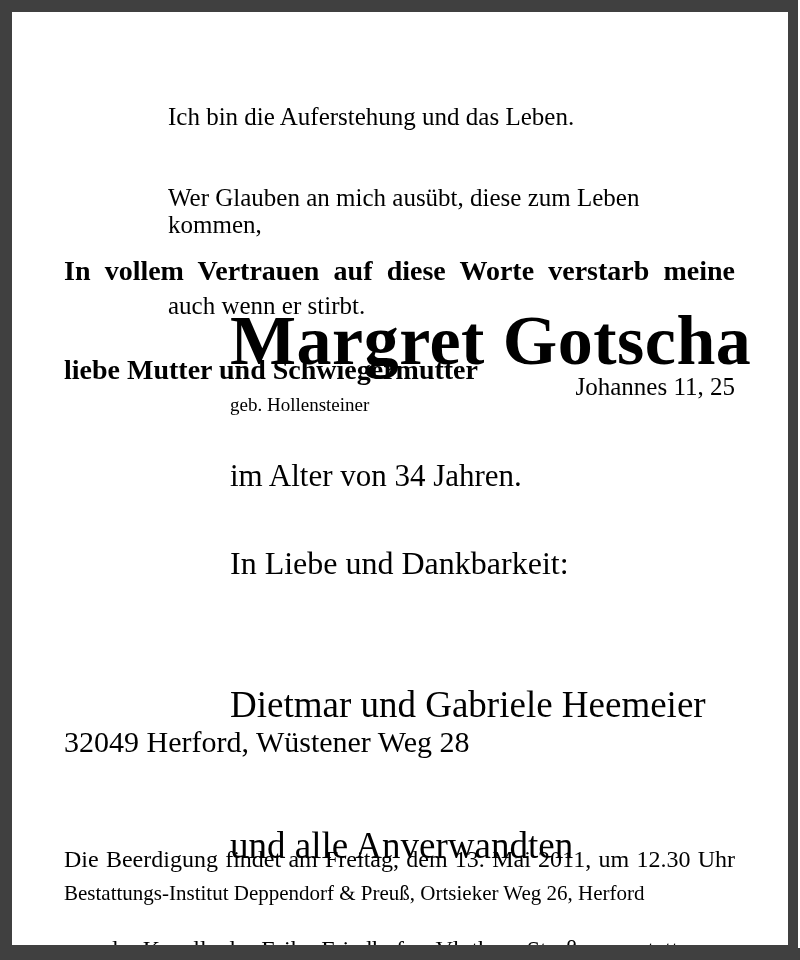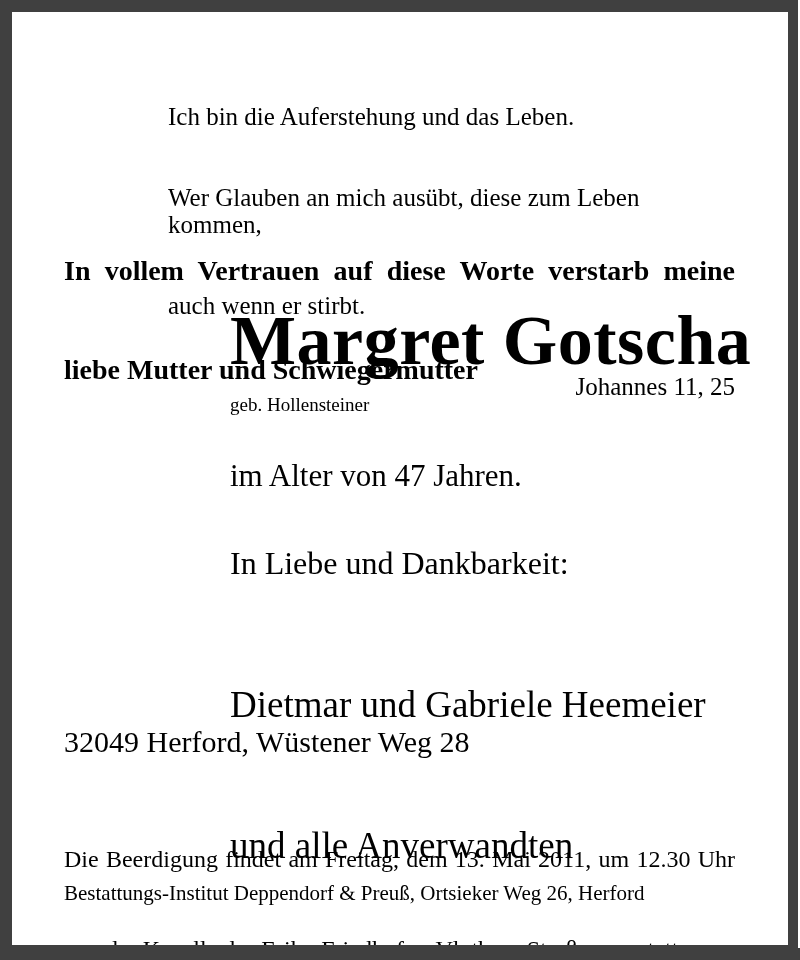--- a/index.html
+++ b/index.html
@@ -128,21 +128,21 @@
 
     <div class="block intro">
       <div class="justify-line">In vollem Vertrauen auf diese Worte verstarb meine</div>
       <div>liebe Mutter und Schwiegermutter</div>
     </div>
 
     <div class="block deceased-name">Margret Gotscha</div>
 
     <div class="block birth-name">geb. Hollensteiner</div>
 
-    <div class="block age-line">im Alter von 47 Jahren.</div>
+    <div class="block age-line">im Alter von 34 Jahren.</div>
 
     <div class="block mourners-heading">In Liebe und Dankbarkeit:</div>
 
     <div class="block mourners-names">
       <div>Dietmar und Gabriele Heemeier</div>
       <div>und alle Anverwandten</div>
     </div>
 
     <div class="block address">32049 Herford, Wüstener Weg 28</div>
 

